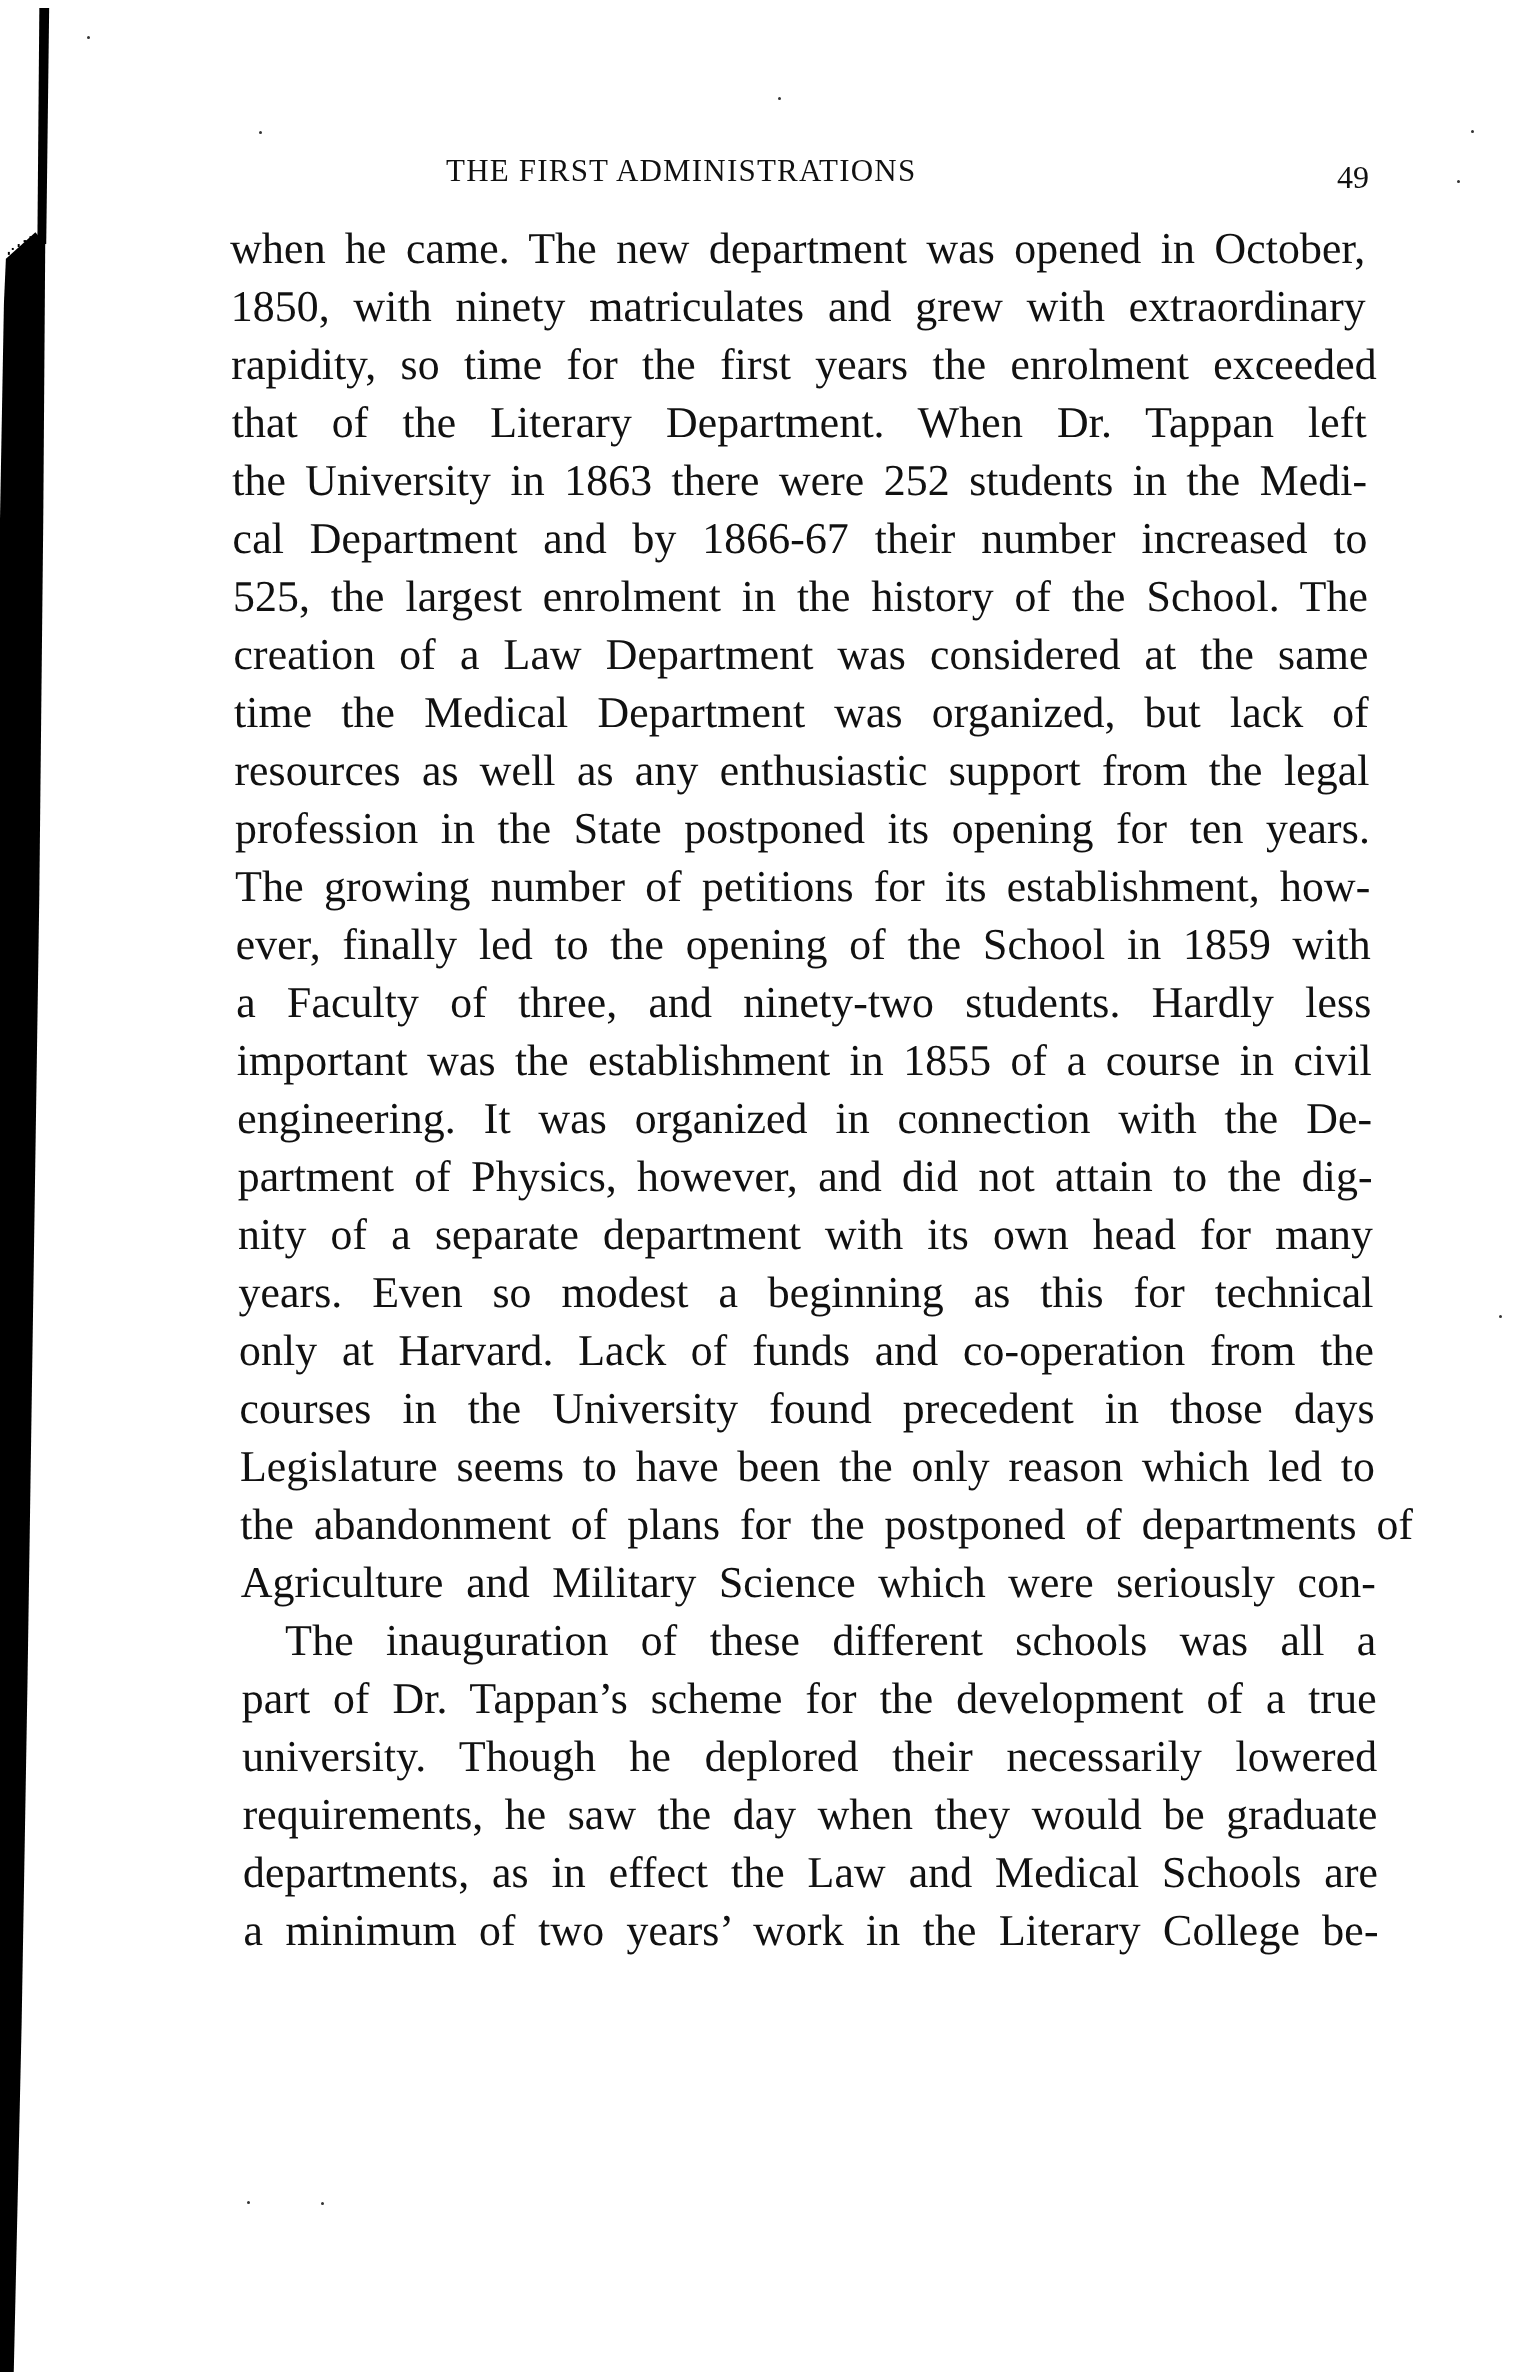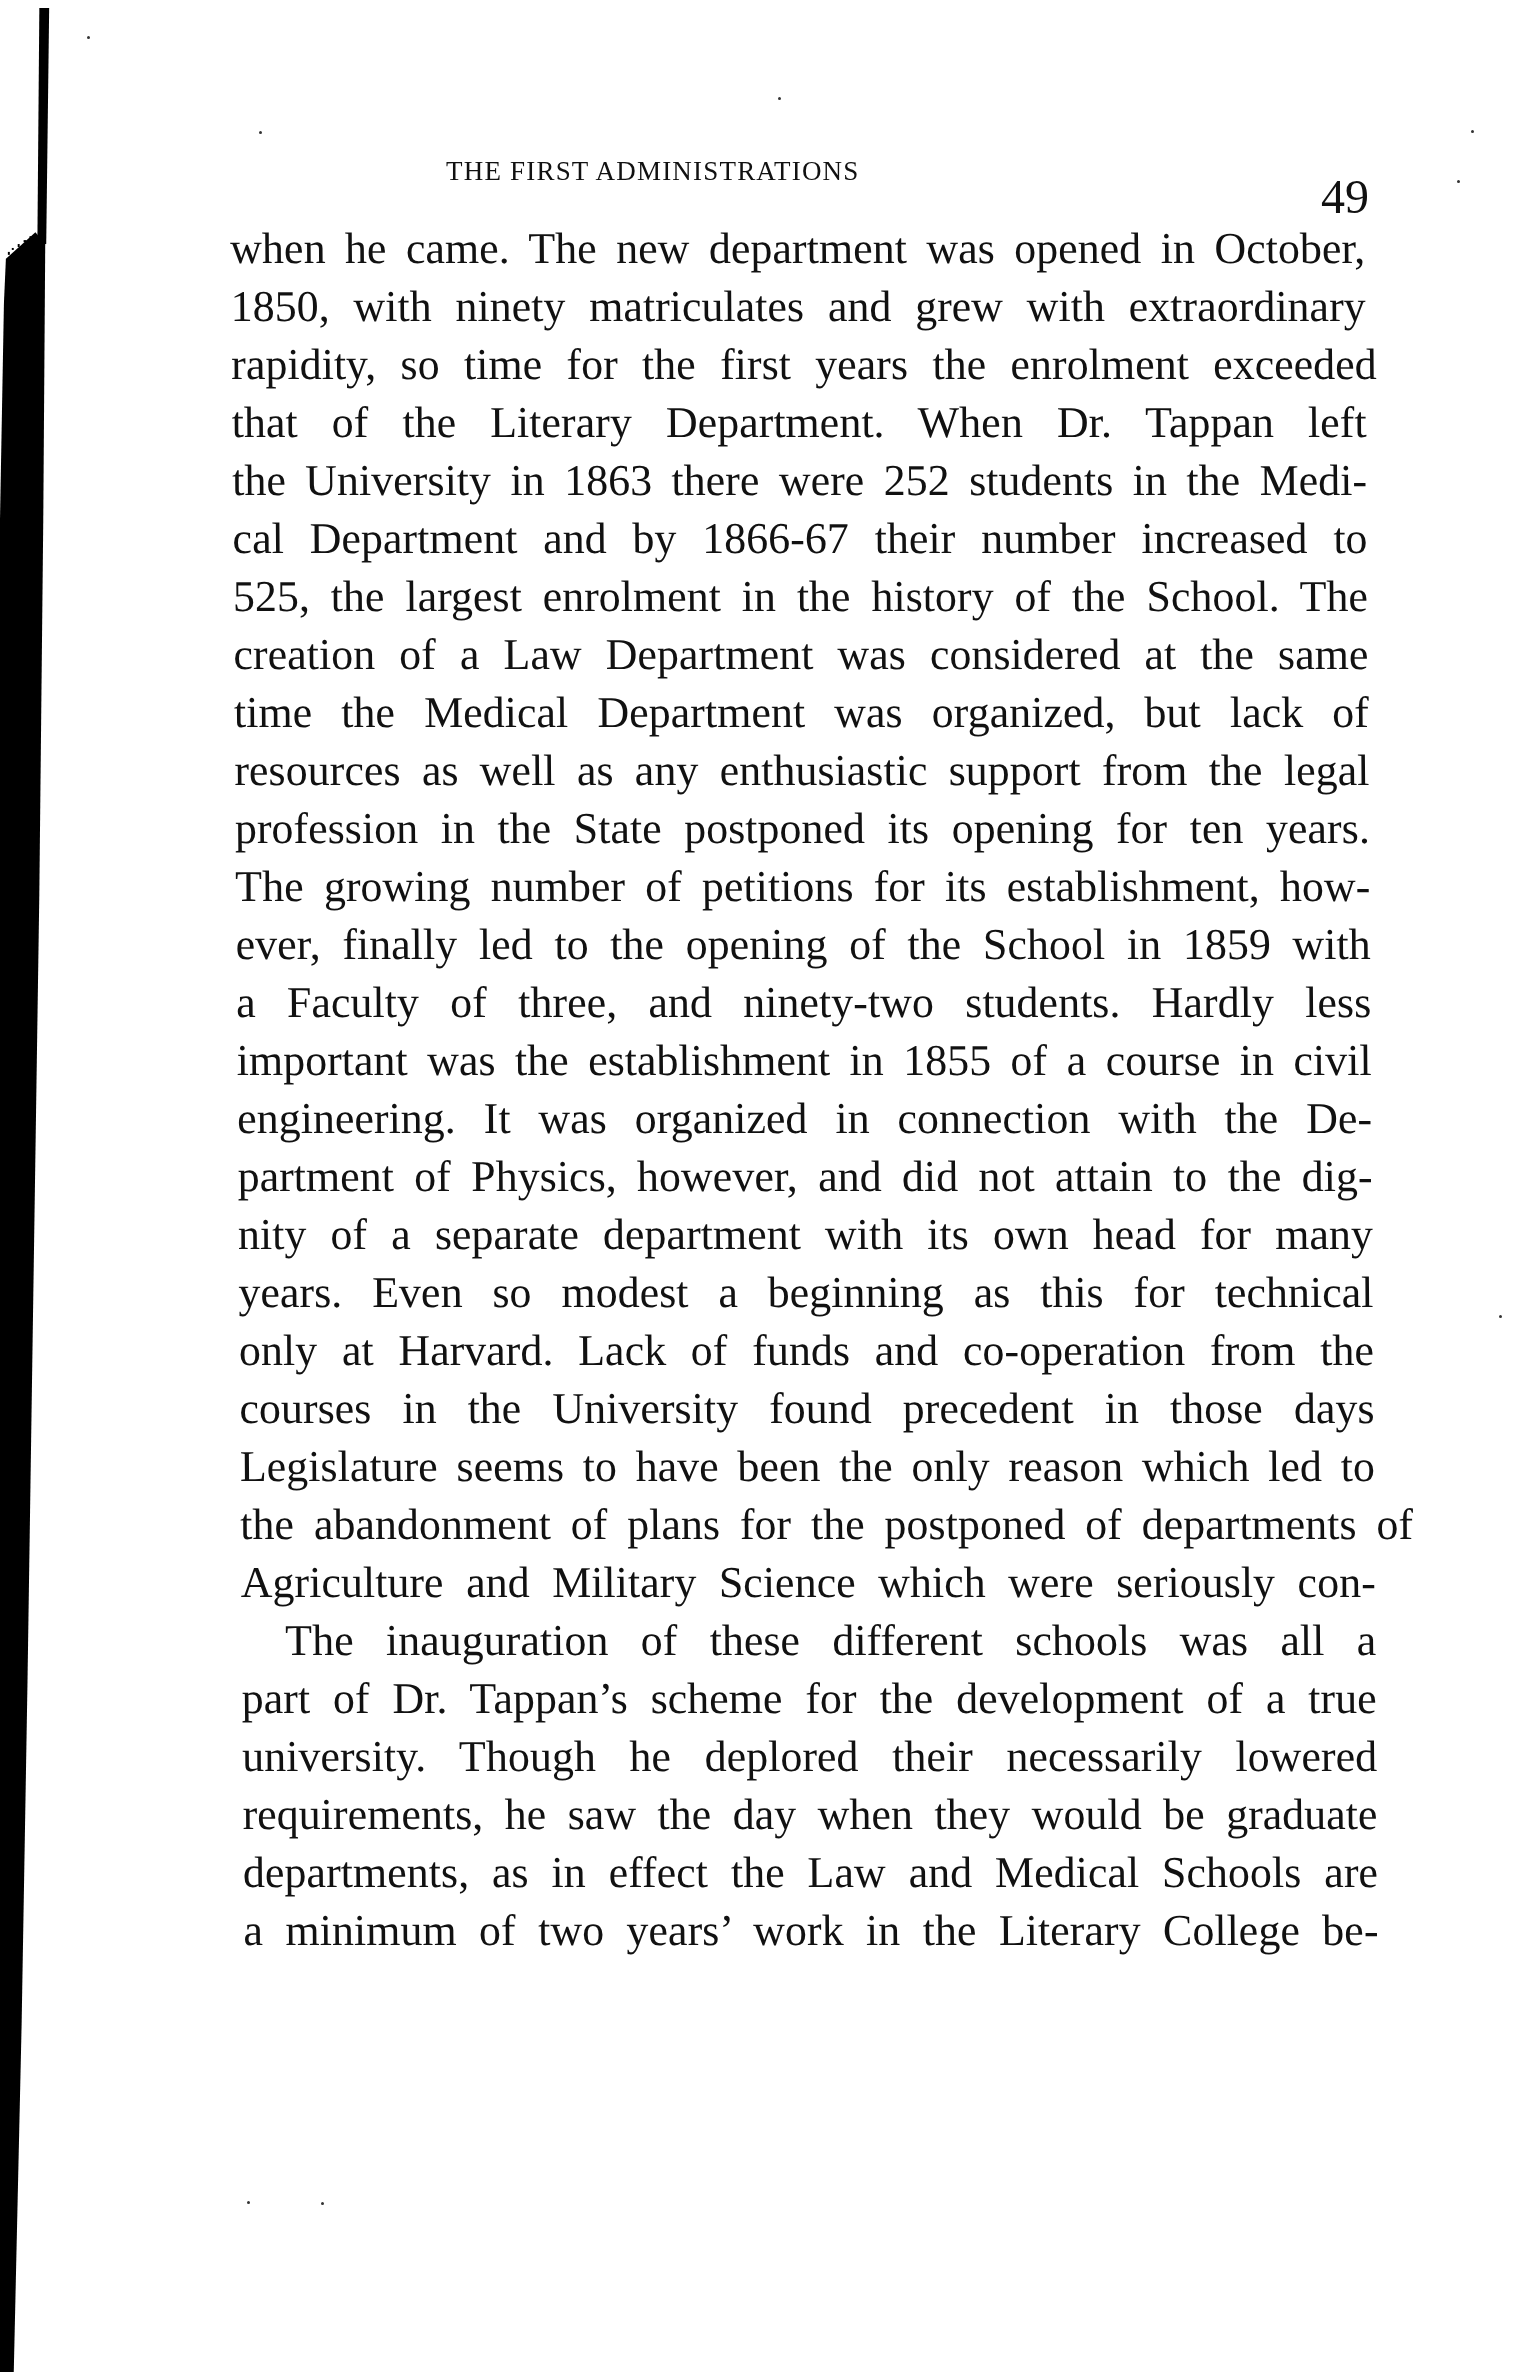--- a/index.html
+++ b/index.html
@@ -27,32 +27,31 @@
       position: absolute;
       top: 149px;
       left: 446px;
       width: 917px;
       height: 44px;
     }
     .running-title {
       position: absolute;
       left: 0;
       top: 0;
-      font-size: 27px;
+      font-size: 31px;
       letter-spacing: 1.2px;
       line-height: 44px;
       white-space: nowrap;
     }
     .folio {
       position: absolute;
       right: -6px;
       top: 6px;
-      font-size: 48px;
+      font-size: 32px;
       line-height: 44px;
-      margin-top: 20px;
     }
     .text-block {
       position: absolute;
       top: 220px;
       left: 230px;
       width: 1135px;
       font-size: 44px;
       line-height: 58px;
       transform: skewX(0.45deg);
       transform-origin: top left;

